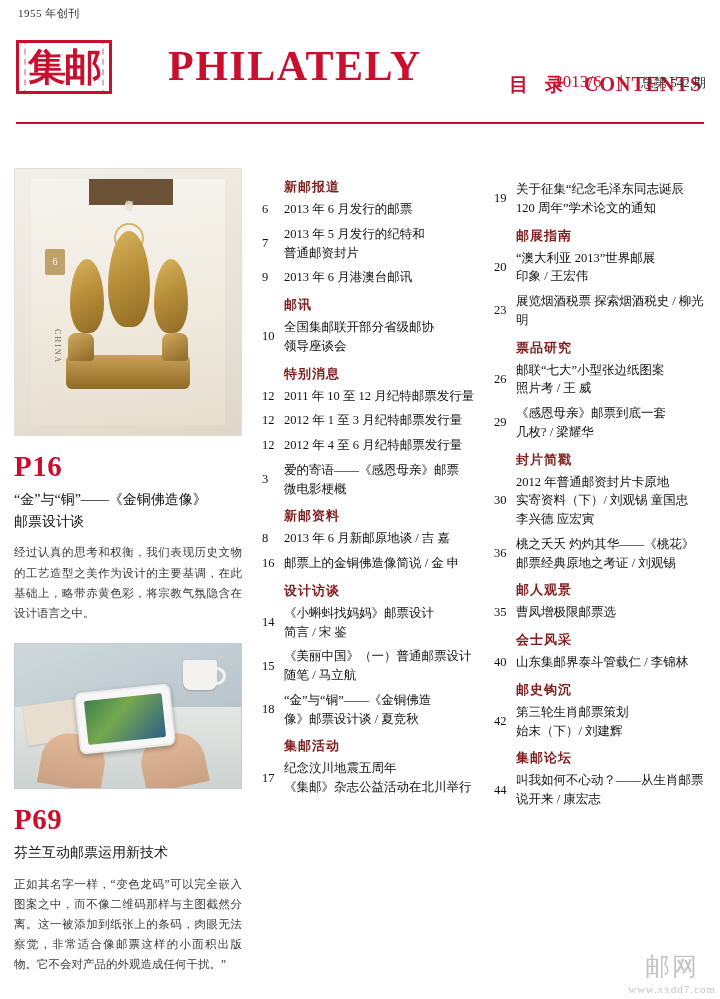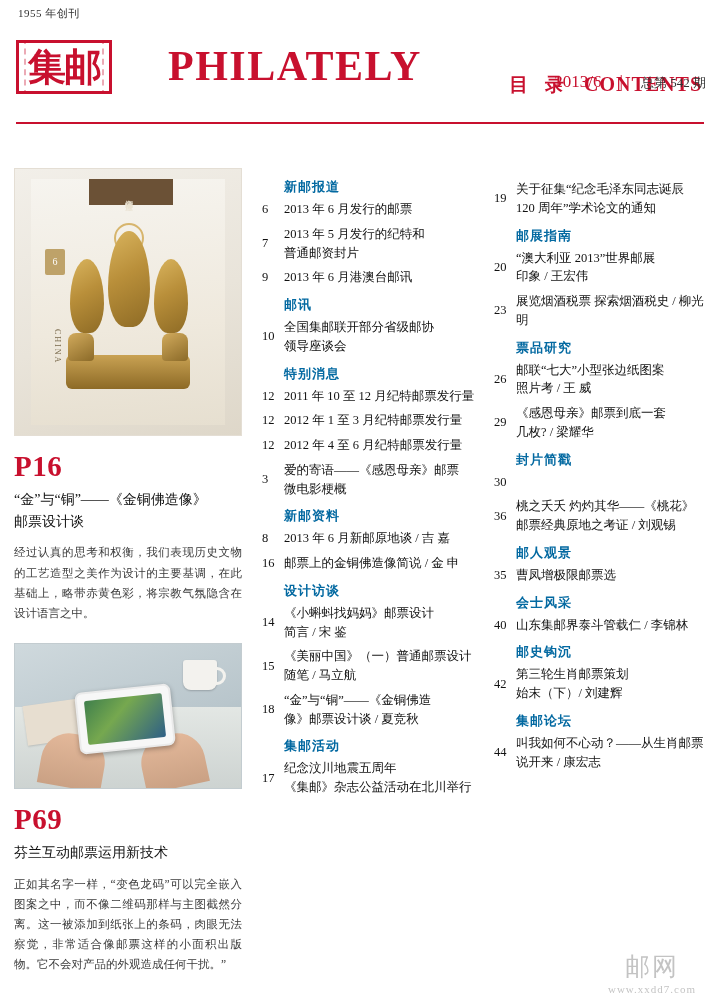--- a/index.html
+++ b/index.html
@@ -304,21 +304,21 @@
     top: 180px;
     font-size: 12.5px;
     line-height: 1;
   }
   .col-mid { left: 262px; width: 220px; }
   .col-right { left: 494px; width: 218px; }
 
   .sec-head {
     font-size: 13px;
     font-weight: bold;
-    color: #0369a1;
+    color: #7f1d1d;
     margin: 11px 0 7px 0;
     padding-left: 22px;
     letter-spacing: 1px;
   }
   .sec-head:first-child { margin-top: 0; }
 
   .entry {
     display: flex;
     align-items: center;
     margin-bottom: 6px;
@@ -335,21 +335,21 @@
     flex: 1;
     font-size: 12.5px;
     color: #111;
     line-height: 1.5;
   }
   .entry-text .ln2 { display: block; }
 
   
   .watermark {
     position: absolute;
-    right: 24px; bottom: 4px;
+    right: 4px; bottom: 4px;
     text-align: center;
     color: #b9b9b9;
     opacity: .85;
   }
   .wm-cn { font-size: 25px; letter-spacing: 2px; }
   .wm-url { font-size: 11px; letter-spacing: 1px; }
 </style>
 </head>
 <body>
 
@@ -559,20 +559,25 @@
     <div class="entry">
       <div class="entry-num">29</div>
       <div class="entry-text">
         <span class="ln2">《感恩母亲》邮票到底一套</span>
         <span class="ln2">几枚? / 梁耀华</span>
       </div>
     </div>
     <div class="sec-head">封片简戳</div>
     <div class="entry">
       <div class="entry-num">30</div>
+      <div class="entry-text">
+        <span class="ln2">2012 年普通邮资封片卡原地</span>
+        <span class="ln2">实寄资料（下）/ 刘观锡 童国忠</span>
+        <span class="ln2">李兴德 应宏寅</span>
+      </div>
     </div>
     <div class="entry">
       <div class="entry-num">36</div>
       <div class="entry-text">
         <span class="ln2">桃之夭夭 灼灼其华——《桃花》</span>
         <span class="ln2">邮票经典原地之考证 / 刘观锡</span>
       </div>
     </div>
     <div class="sec-head">邮人观景</div>
     <div class="entry">

